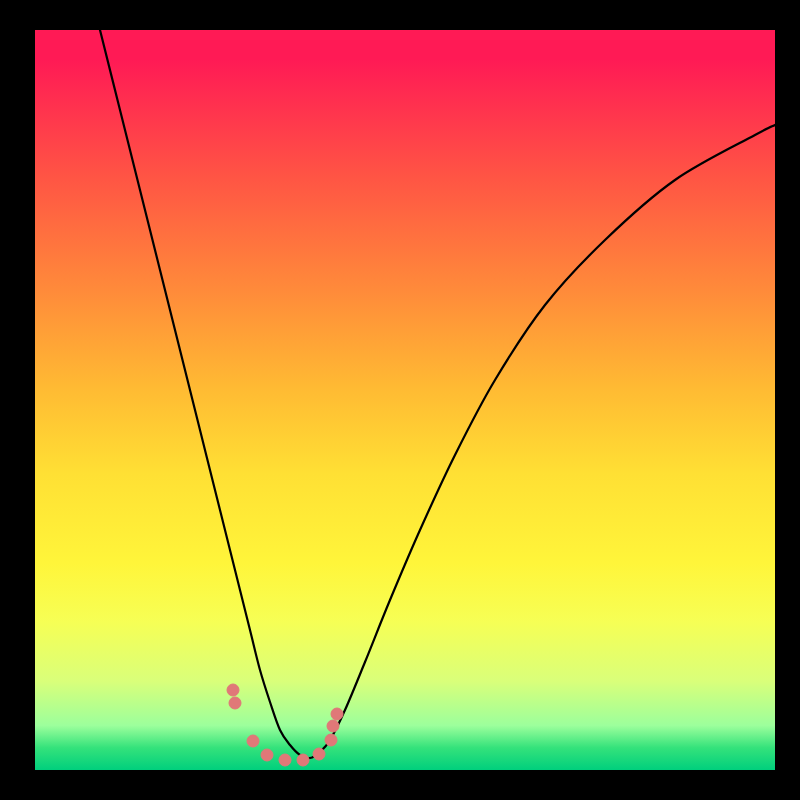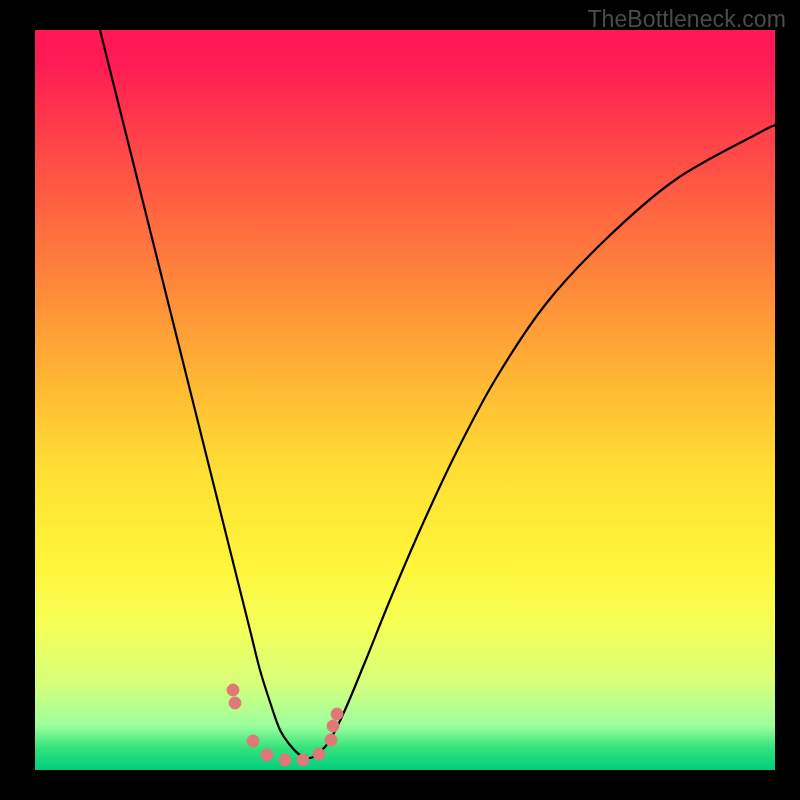--- a/index.html
+++ b/index.html
@@ -56,21 +56,20 @@
     left: 0;
     top: 0;
     width: 740px;
     height: 740px;
   }
 </style>
 </head>
 <body>
 
 <div class="frame">
-  <div class="watermark">TheBottleneck.com</div>
 
   <div class="plot">
     <svg class="curve" viewBox="0 0 740 740" preserveAspectRatio="none">
       <path id="curve-path" fill="none" stroke="#000000" stroke-width="2.2" stroke-linecap="round" d="M 65 0 C 68.33333333333333 13.333333333333334, 78.33333333333333 53.33333333333333, 85 80 C 91.66666666666667 106.66666666666667, 98.33333333333333 133.33333333333334, 105 160 C 111.66666666666667 186.66666666666666, 118.33333333333333 213.33333333333334, 125 240 C 131.66666666666666 266.6666666666667, 138.33333333333334 293.3333333333333, 145 320 C 151.66666666666666 346.6666666666667, 158.33333333333334 373.3333333333333, 165 400 C 171.66666666666666 426.6666666666667, 179.16666666666666 456.6666666666667, 185 480 C 190.83333333333334 503.3333333333333, 195 520, 200 540 C 205 560, 210.83333333333334 583.3333333333334, 215 600 C 219.16666666666666 616.6666666666666, 221.66666666666666 628, 225 640 C 228.33333333333334 652, 231.66666666666666 662, 235 672 C 238.33333333333334 682, 241.66666666666666 692.8333333333334, 245 700 C 248.33333333333334 707.1666666666666, 251.66666666666666 710.8333333333334, 255 715 C 258.3333333333333 719.1666666666666, 261.6666666666667 722.8333333333334, 265 725 C 268.3333333333333 727.1666666666666, 271.6666666666667 728.5, 275 728 C 278.3333333333333 727.5, 281.6666666666667 725, 285 722 C 288.3333333333333 719, 290.8333333333333 717, 295 710 C 299.1666666666667 703, 304.1666666666667 693, 310 680 C 315.8333333333333 667, 322.5 650.3333333333334, 330 632 C 337.5 613.6666666666666, 345.8333333333333 592, 355 570 C 364.1666666666667 548, 374.1666666666667 524.1666666666666, 385 500 C 395.8333333333333 475.8333333333333, 407.5 450, 420 425 C 432.5 400, 445 375, 460 350 C 475 325, 491.6666666666667 298.3333333333333, 510 275 C 528.3333333333334 251.66666666666666, 548.3333333333334 230.83333333333334, 570 210 C 591.6666666666666 189.16666666666666, 615 167.5, 640 150 C 665 132.5, 703.3333333333334 114.16666666666667, 720 105 C 736.6666666666666 95.83333333333333, 736.6666666666666 96.66666666666667, 740 95"></path>
       <g id="markers">
           <circle cx="198" cy="660" r="6" fill="#e07878" stroke="#e07878"></circle>
           <circle cx="200" cy="673" r="6" fill="#e07878" stroke="#e07878"></circle>
           <circle cx="218" cy="711" r="6" fill="#e07878" stroke="#e07878"></circle>
           <circle cx="232" cy="725" r="6" fill="#e07878" stroke="#e07878"></circle>
           <circle cx="250" cy="730" r="6" fill="#e07878" stroke="#e07878"></circle>

